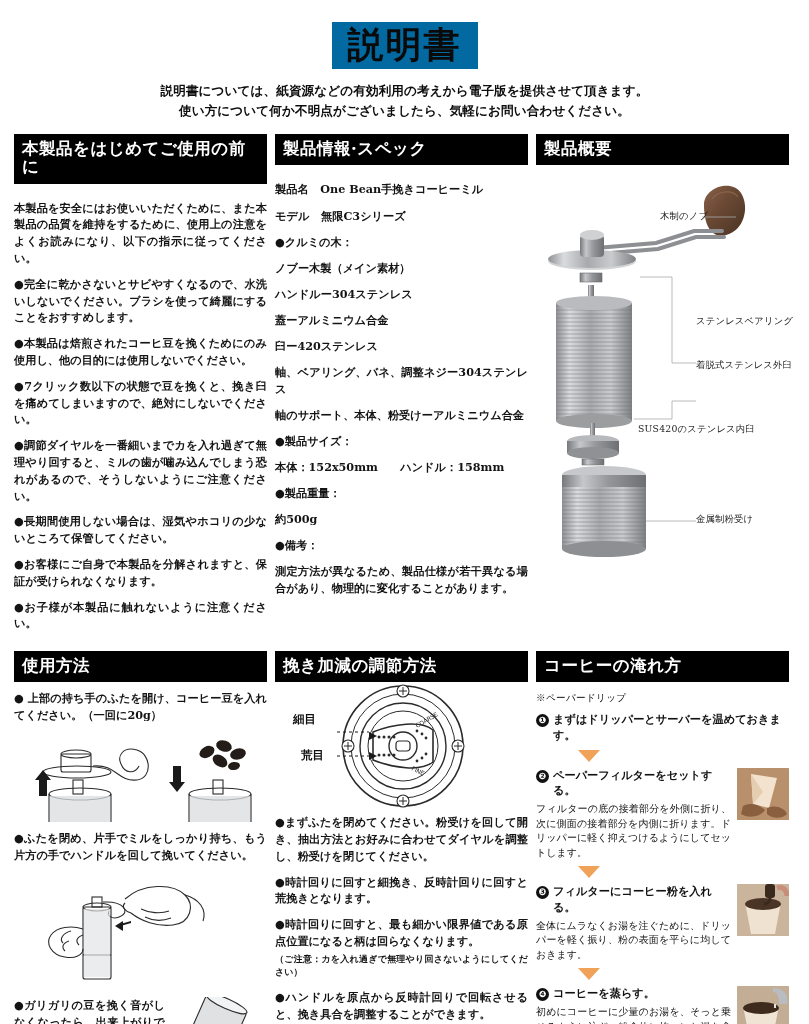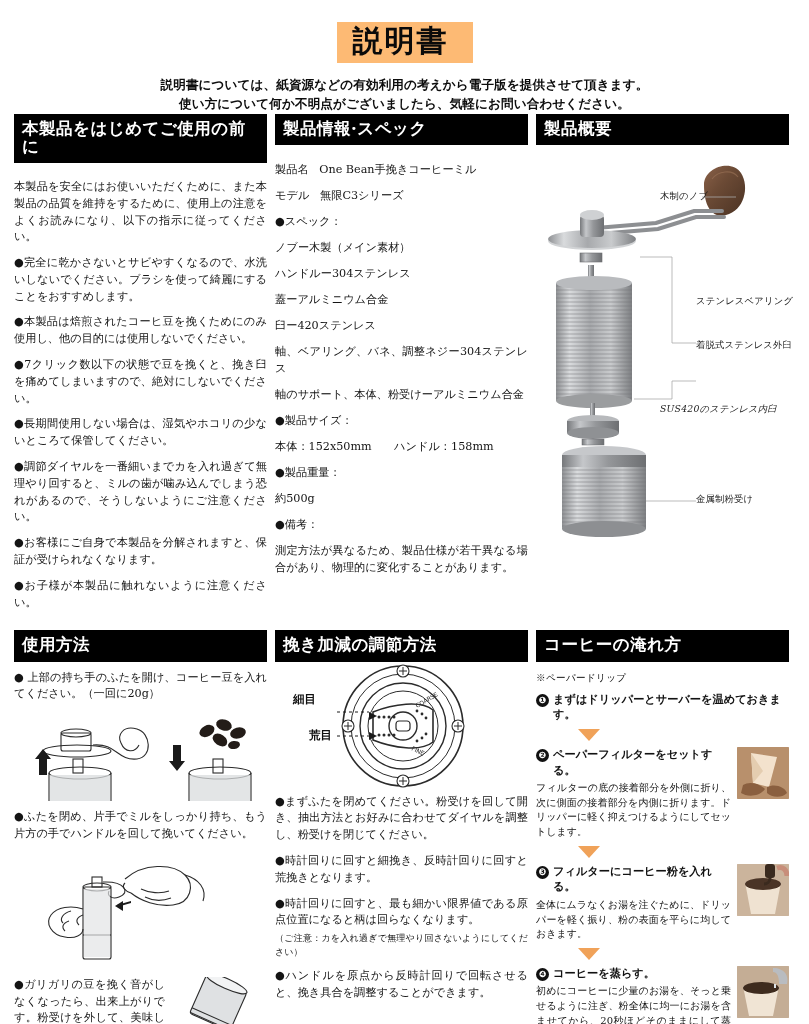--- a/index.html
+++ b/index.html
@@ -12,65 +12,66 @@
     font-family: "DejaVu Serif", "Liberation Serif", serif;
     color: #121212;
     overflow: hidden;
   }
   .page { position: relative; width: 809px; height: 1024px; padding: 0; }
 
   
   .masthead { text-align: center; padding-top: 22px; }
   .doc-title {
     display: inline-block;
-    background: #fdba74;
-    font-size: 30px;
+    background: #0369a1;
+    font-size: 36px;
     font-weight: 700;
     letter-spacing: 2px;
-    padding: 2px 24px 5px 16px;
+    padding: 2px 16px 5px 16px;
     line-height: 1.12;
     color: #0a0a0a;
   }
   .lede {
     margin-top: 12px;
     font-size: 12.6px;
     font-weight: 700;
     line-height: 1.55;
     color: #0d0d0d;
     letter-spacing: .1px;
     text-align: center;
   }
   .lede div { white-space: nowrap; }
 
   
   .columns {
     display: flex;
     gap: 0;
     padding: 0 14px;
+    margin-top: 14px;
   }
   .col { width: 253px; }
   .col + .col { margin-left: 8px; }
 
   .sec-head {
     background: #000000;
     color: #ffffff;
     font-size: 16.5px;
     font-weight: 700;
     letter-spacing: .5px;
     padding: 6px 8px 7px 8px;
     line-height: 1.1;
   }
 
   .body-txt {
     font-size: 11.2px;
     line-height: 1.5;
     text-align: justify;
     color: #141414;
   }
-  .body-txt p { margin: 0 0 9px 0; }
+  .body-txt p { margin: 0 0 9px 0; font-weight: bold; }
   .body-txt p.tight { margin-bottom: 3px; }
   .pad-top { padding-top: 16px; }
 
   .spec-line { margin: 0; font-size: 11.2px; line-height: 1.52; }
   .spec-block { margin-bottom: 9px; }
 
   
   .diagram { position: relative; height: 390px; margin-top: 4px; }
   .diagram svg { display: block; }
   .dlabel {
@@ -156,22 +157,22 @@
 
   <div class="columns">
 
     <div class="col">
       <div class="sec-head">本製品をはじめてご使用の前に</div>
       <div class="body-txt pad-top">
         <p>本製品を安全にはお使いいただくために、また本製品の品質を維持をするために、使用上の注意をよくお読みになり、以下の指示に従ってください。</p>
         <p>●完全に乾かさないとサビやすくなるので、水洗いしないでください。ブラシを使って綺麗にすることをおすすめします。</p>
         <p>●本製品は焙煎されたコーヒ豆を挽くためにのみ使用し、他の目的には使用しないでください。</p>
         <p>●7クリック数以下の状態で豆を挽くと、挽き臼を痛めてしまいますので、絶対にしないでください。</p>
+        <p>●調節ダイヤルを一番細いまでカを入れ過ぎて無理やり回すると、ミルの歯が噛み込んでしまう恐れがあるので、そうしないようにご注意ください。</p>
         <p>●長期間使用しない場合は、湿気やホコリの少ないところて保管してください。</p>
-        <p>●調節ダイヤルを一番細いまでカを入れ過ぎて無理やり回すると、ミルの歯が噛み込んでしまう恐れがあるので、そうしないようにご注意ください。</p>
         <p>●お客様にご自身で本製品を分解されますと、保証が受けられなくなります。</p>
         <p>●お子様が本製品に触れないように注意ください。</p>
       </div>
     </div>
 
     <div class="col">
       <div class="sec-head">製品情報·スペック</div>
       <div class="body-txt pad-top">
         <div class="spec-block">
           <p class="spec-line">
@@ -180,21 +181,21 @@
             <span>One Bean手挽きコーヒーミル</span>
           </p>
           <p class="spec-line">
             <span>モデル</span>
             <span>&nbsp;</span>
             <span>無限C3シリーズ</span>
           </p>
         </div>
 
         <div class="spec-block">
-          <p class="spec-line">●スペック：</p>
+          <p class="spec-line">●クルミの木：</p>
           <p class="spec-line">ノブー木製（メイン素材）</p>
           <p class="spec-line">ハンドルー304ステンレス</p>
           <p class="spec-line">蓋ーアルミニウム合金</p>
           <p class="spec-line">臼ー420ステンレス</p>
           <p class="spec-line">軸、ベアリング、バネ、調整ネジー304ステンレス</p>
           <p class="spec-line">軸のサポート、本体、粉受けーアルミニウム合金</p>
         </div>
 
         <div class="spec-block">
           <p class="spec-line">●製品サイズ：</p>
@@ -314,21 +315,21 @@
           <ellipse cx="60" cy="14" rx="42" ry="9" fill="#c6c8cb"></ellipse>
           <rect x="18" y="14" width="84" height="14" fill="url(#gMetal2)"></rect>
           <rect x="18" y="26" width="84" height="62" fill="url(#gMetal)"></rect>
           <rect x="18" y="26" width="84" height="62" fill="url(#ribs)"></rect>
           <ellipse cx="60" cy="88" rx="42" ry="8" fill="#8d8f92"></ellipse>
         </svg>
 
         <div class="dlabel" style="left:124px; top:41px;">木制のノブ</div>
         <div class="dlabel" style="left:160px; top:146px;">ステンレスベアリング</div>
         <div class="dlabel" style="left:160px; top:190px;">着脱式ステンレス外臼</div>
-        <div class="dlabel" style="left:124px; top:254px;font-style:italic;">SUS420のステンレス内臼</div>
+        <div class="dlabel" style="left:102px; top:254px;">SUS420のステンレス内臼</div>
         <div class="dlabel" style="left:160px; top:344px;">金属制粉受け</div>
       </div>
     </div>
   </div>
 
   <div class="columns" style="margin-top:10px;">
 
     <div class="col">
       <div class="sec-head">使用方法</div>
 
@@ -478,21 +479,21 @@
             <text x="14" y="-18" font-size="6" fill="#2b2b2b" transform="rotate(-30 14 -18)" font-family="'DejaVu Sans',sans-serif">COARSE</text>
             <text x="8" y="24" font-size="6" fill="#2b2b2b" transform="rotate(25 8 24)" font-family="'DejaVu Sans',sans-serif">FINE</text>
           </g>
 
           <g stroke="#1a1a1a" stroke-width="1" stroke-dasharray="3 3" fill="none">
             <path d="M62 48 L94 48"></path>
             <path d="M62 72 L94 72"></path>
           </g>
         </svg>
         <div class="dial-lbl" style="left:18px; top:28px;">細目</div>
-        <div class="dial-lbl" style="left:34px; top:64px;text-align:center;">荒目</div>
+        <div class="dial-lbl" style="left:26px; top:64px;text-align:center;">荒目</div>
       </div>
 
       <div class="body-txt">
         <p>●まずふたを閉めてください。粉受けを回して開き、抽出方法とお好みに合わせてダイヤルを調整し、粉受けを閉じてください。</p>
         <p>●時計回りに回すと細挽き、反時計回りに回すと荒挽きとなります。</p>
         <p class="tight">●時計回りに回すと、最も細かい限界値である原点位置になると柄は回らなくなります。</p>
         <p style="font-size:9px; margin-bottom:9px;">（ご注意：カを入れ過ぎで無理やり回さないようにしてください）</p>
         <p>●ハンドルを原点から反時計回りで回転させると、挽き具合を調整することができます。</p>
 
       </div>

